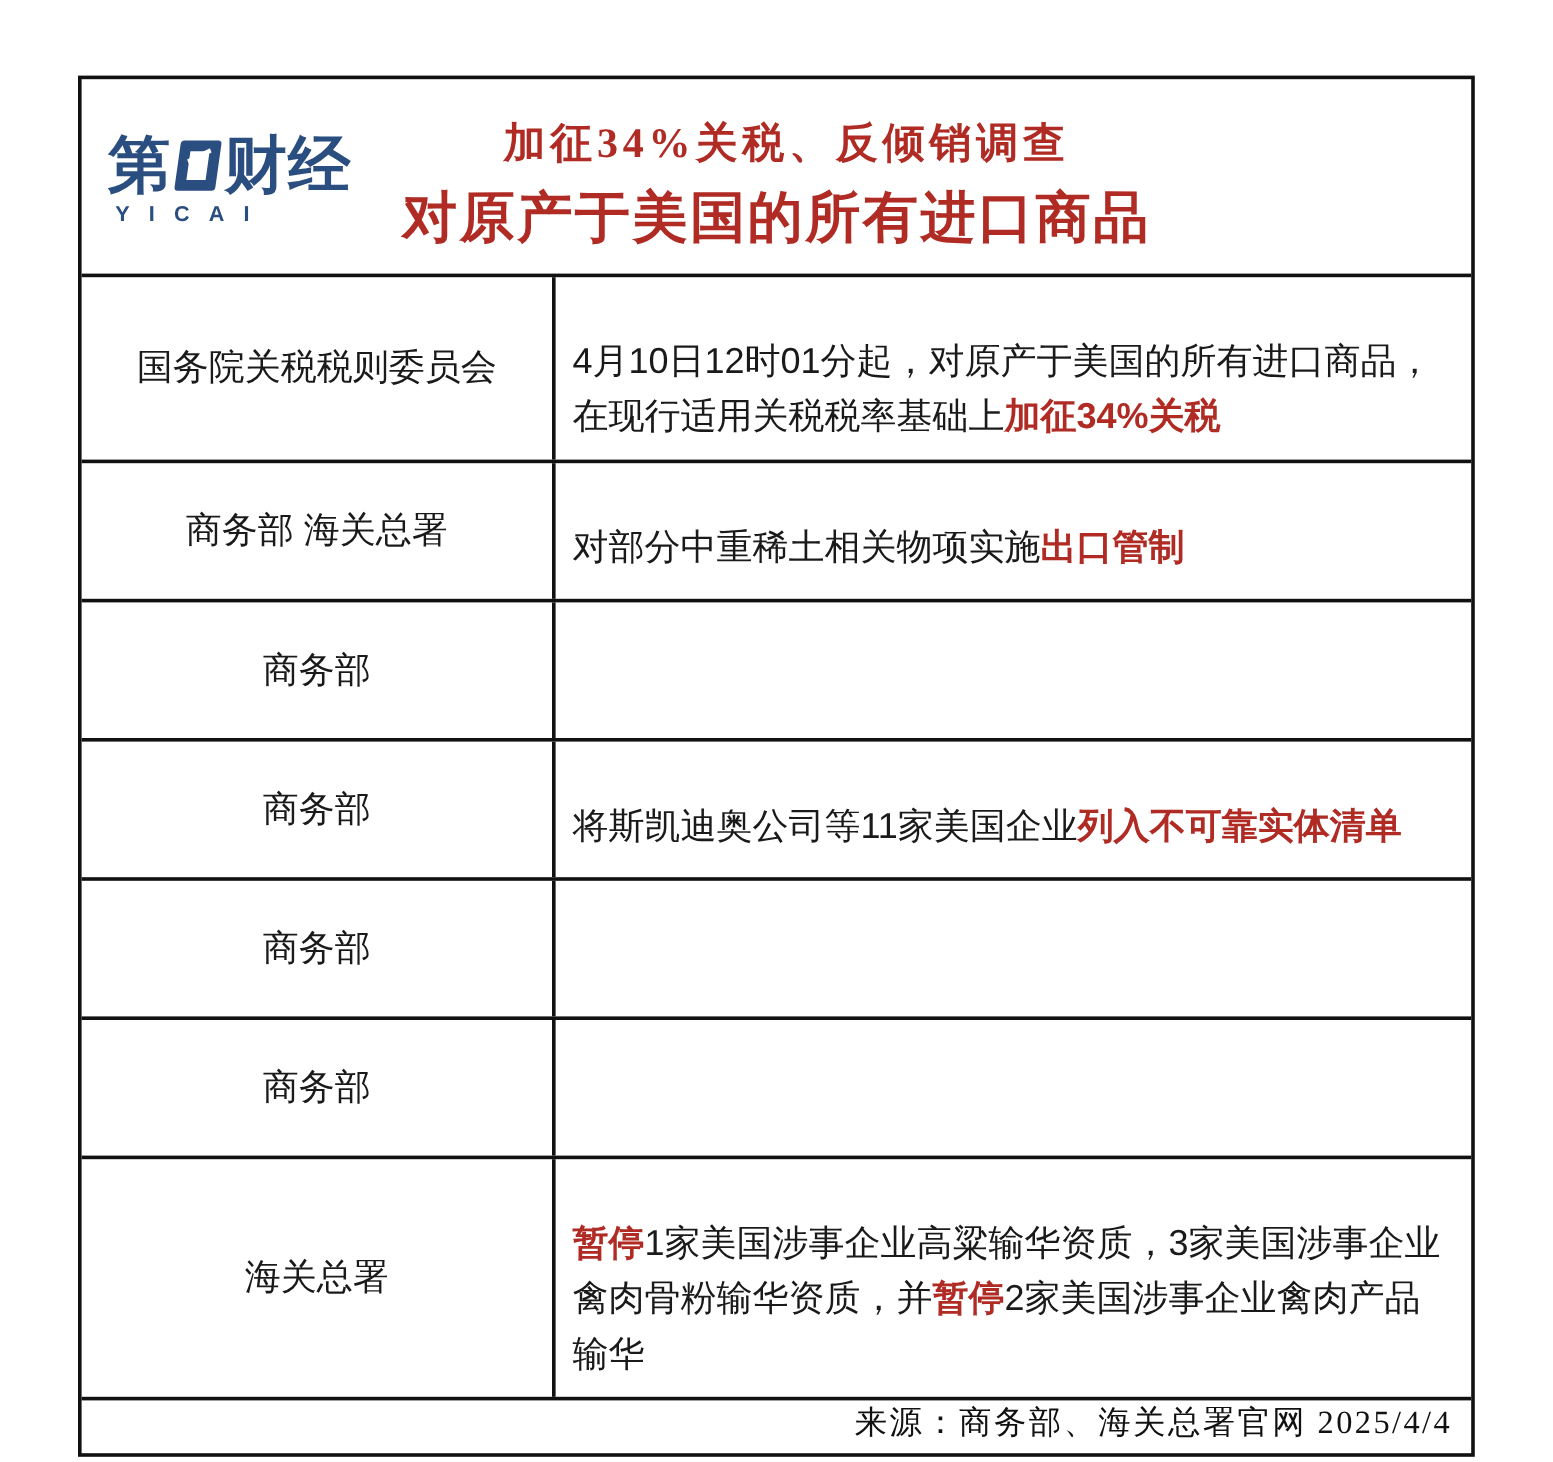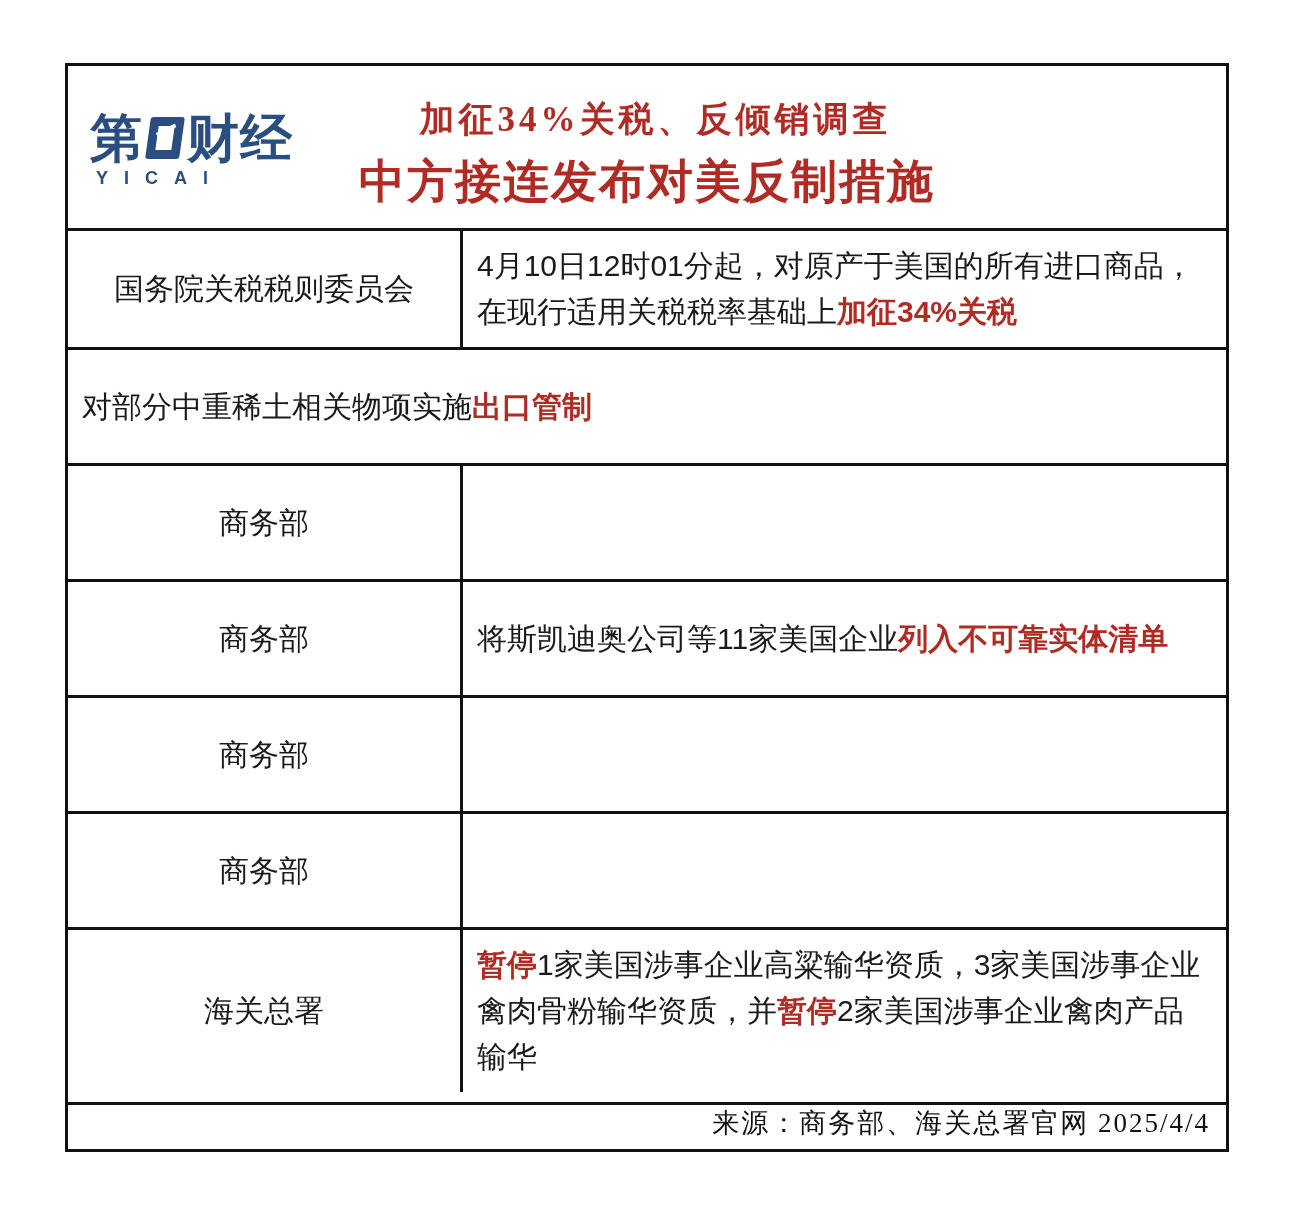--- a/index.html
+++ b/index.html
@@ -71,22 +71,23 @@
   .org-cell {
     width: 395px; flex-shrink: 0;
     border-right: 3px solid var(--border-color, #111);
     display: flex; align-items: center; justify-content: center;
     text-align: center;
     font-size: 30px; line-height: 1.4;
     padding: 8px 10px;
   }
   .desc-cell {
     flex: 1;
-    display: flex; align-items: center;
+    display: flex; 
     padding: 12px 14px;
+    margin-top: 36px;
   }
   .desc-text { font-size: 30px; line-height: 46px; }
   .desc-text .hl {
     color: var(--accent-red, #b02b24);
     font-weight: bold;
   }
   
   .footer {
     border-top: 3px solid var(--border-color, #111);
     height: 47px; flex-shrink: 0;
@@ -109,35 +110,38 @@
       <div class="logo">
         <div class="logo-row">
           <span>第</span>
           <span class="logo-mark"></span>
           <span>财经</span>
         </div>
         <div class="logo-sub">YICAI</div>
       </div>
       <div class="titles">
         <div class="subtitle">加征34%关税、反倾销调查</div>
-        <div class="title">中方接连发布对美反制措施</div>
+        <div class="title">对原产于美国的所有进口商品</div>
       </div>
     </div>
 
     <div class="rows">
       <div class="t-row">
         <div class="org-cell">
           <span>国务院关税税则委员会</span>
         </div>
         <div class="desc-cell">
           <div class="desc-text"><span>4月10日12时01分起，对原产于美国的所有进口商品，在现行适用关税税率基础上</span><span class="hl">加征34%关税</span></div>
         </div>
       </div>
 
       <div class="t-row">
+        <div class="org-cell">
+          <span>商务部 海关总署</span>
+        </div>
         <div class="desc-cell">
           <div class="desc-text"><span>对部分中重稀土相关物项实施</span><span class="hl">出口管制</span></div>
         </div>
       </div>
 
       <div class="t-row">
         <div class="org-cell">
           <span>商务部</span>
         </div>
       </div>

